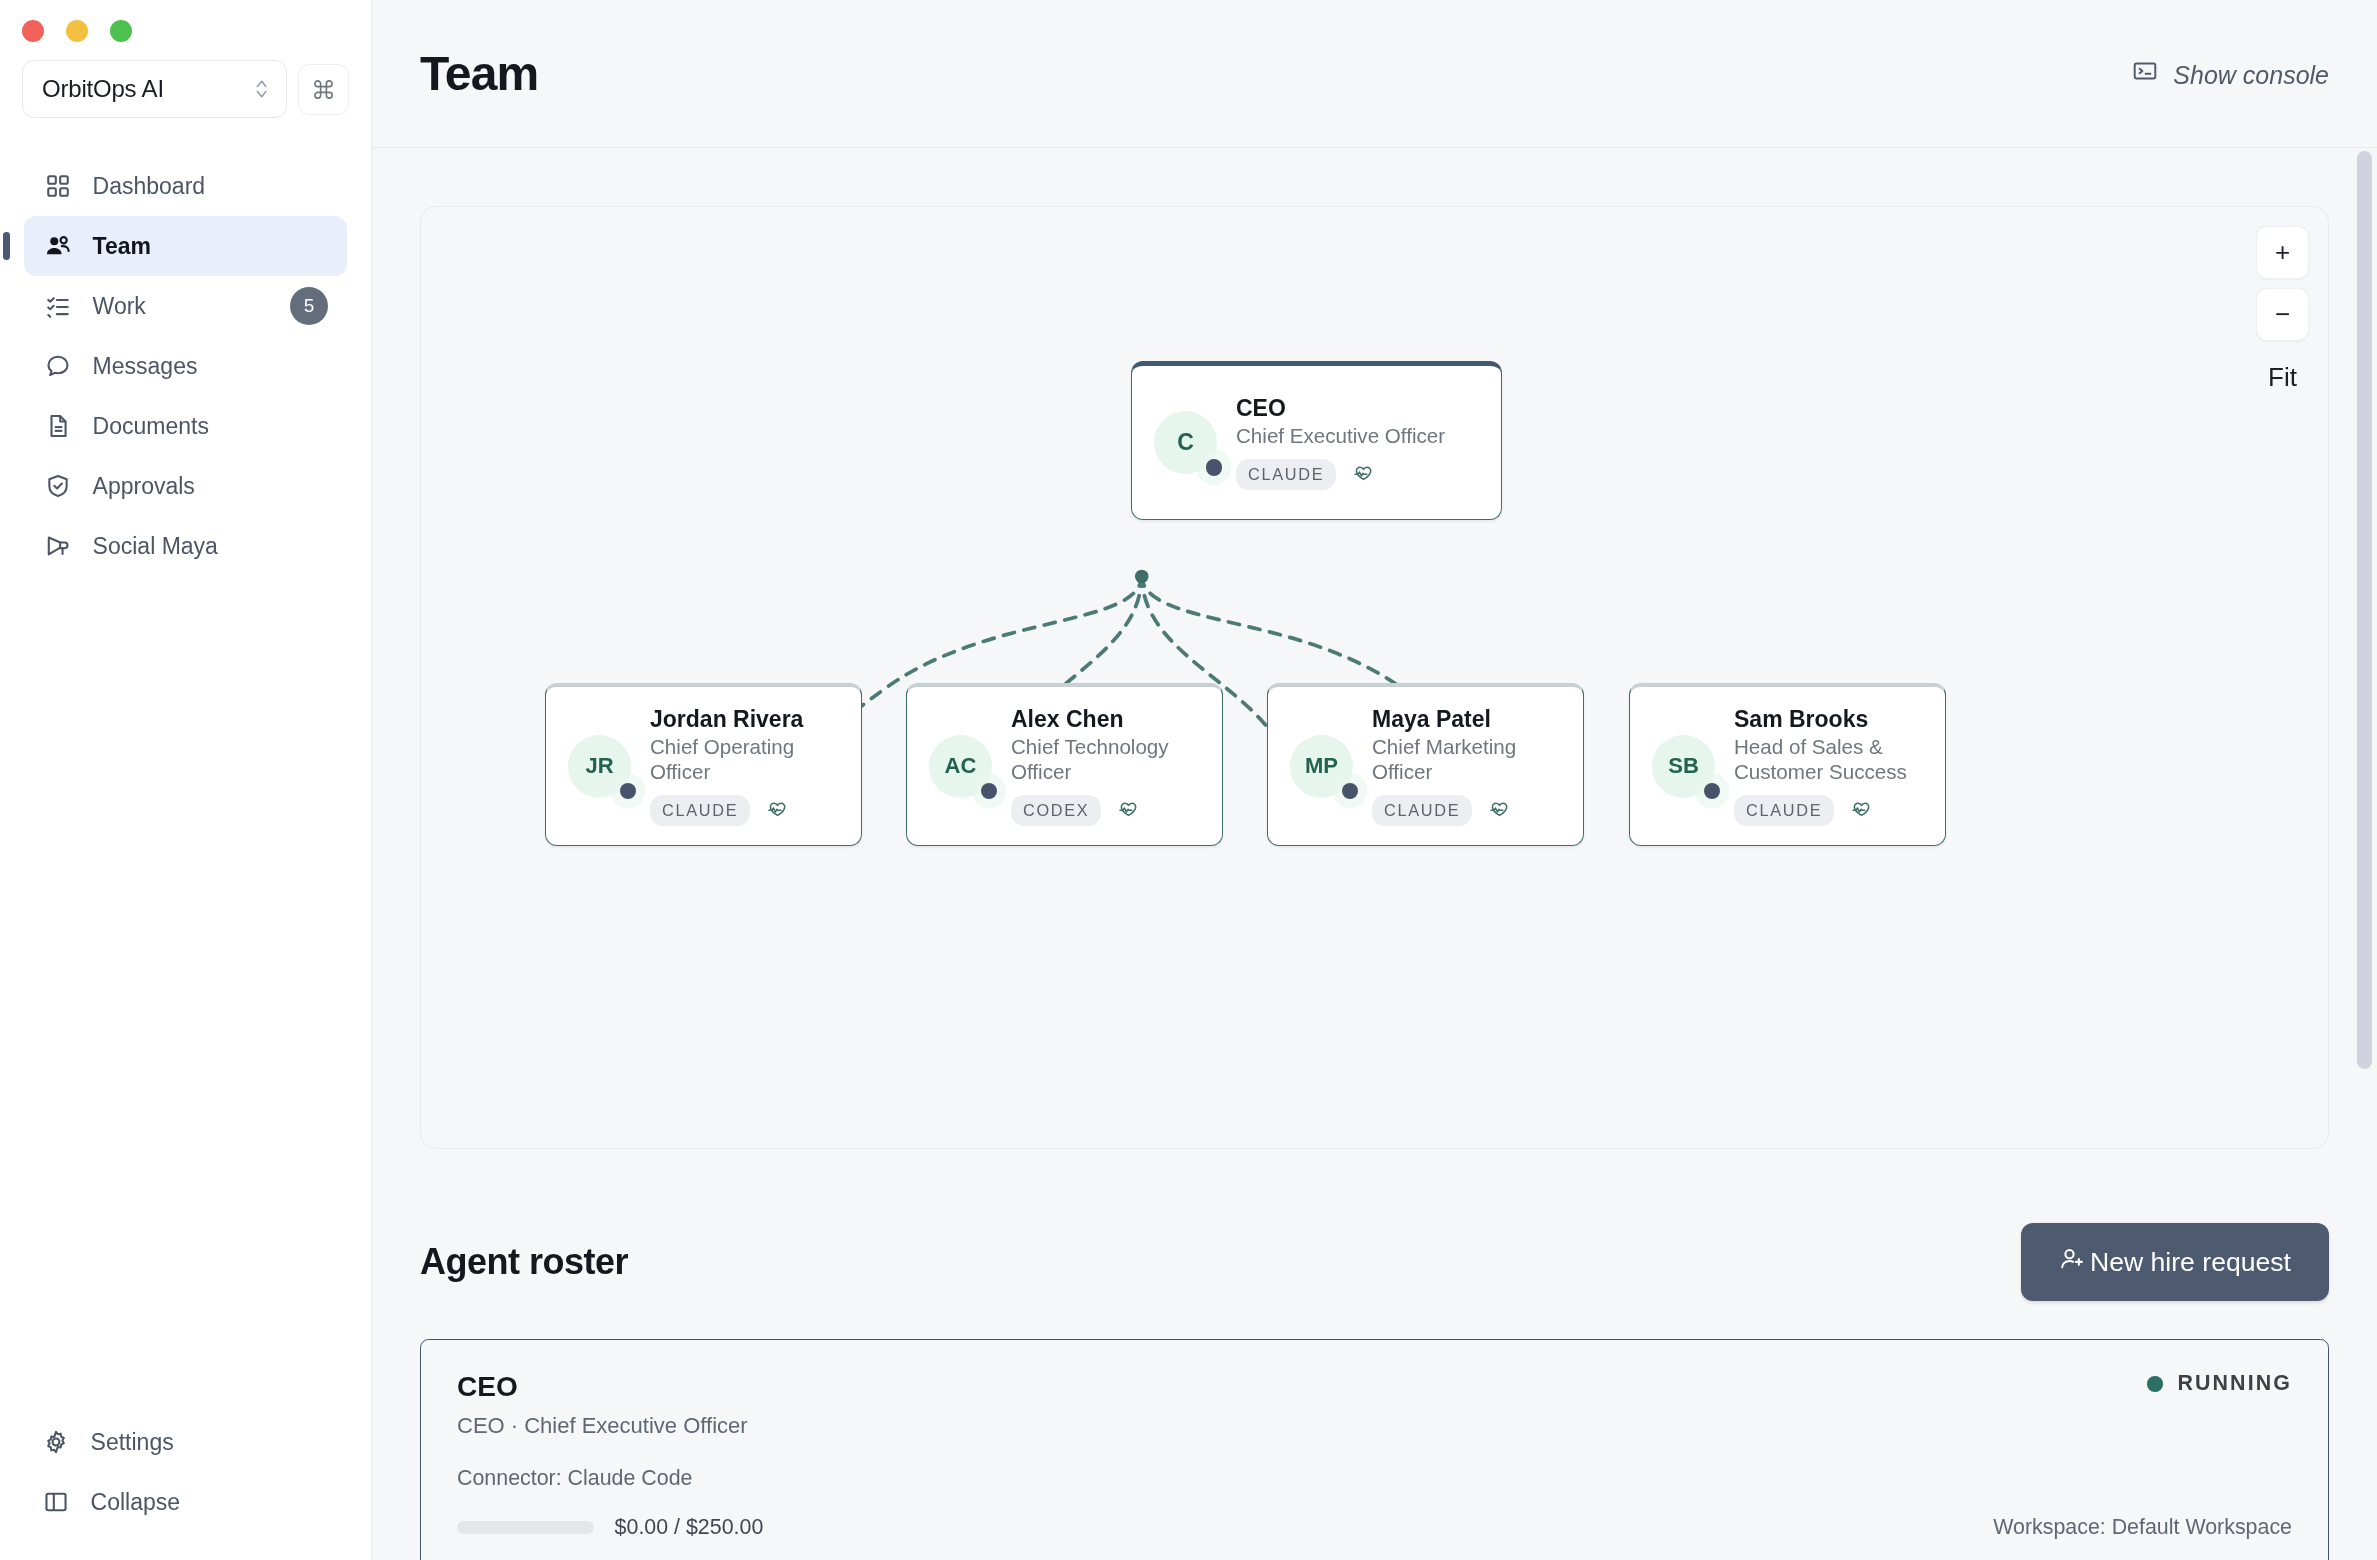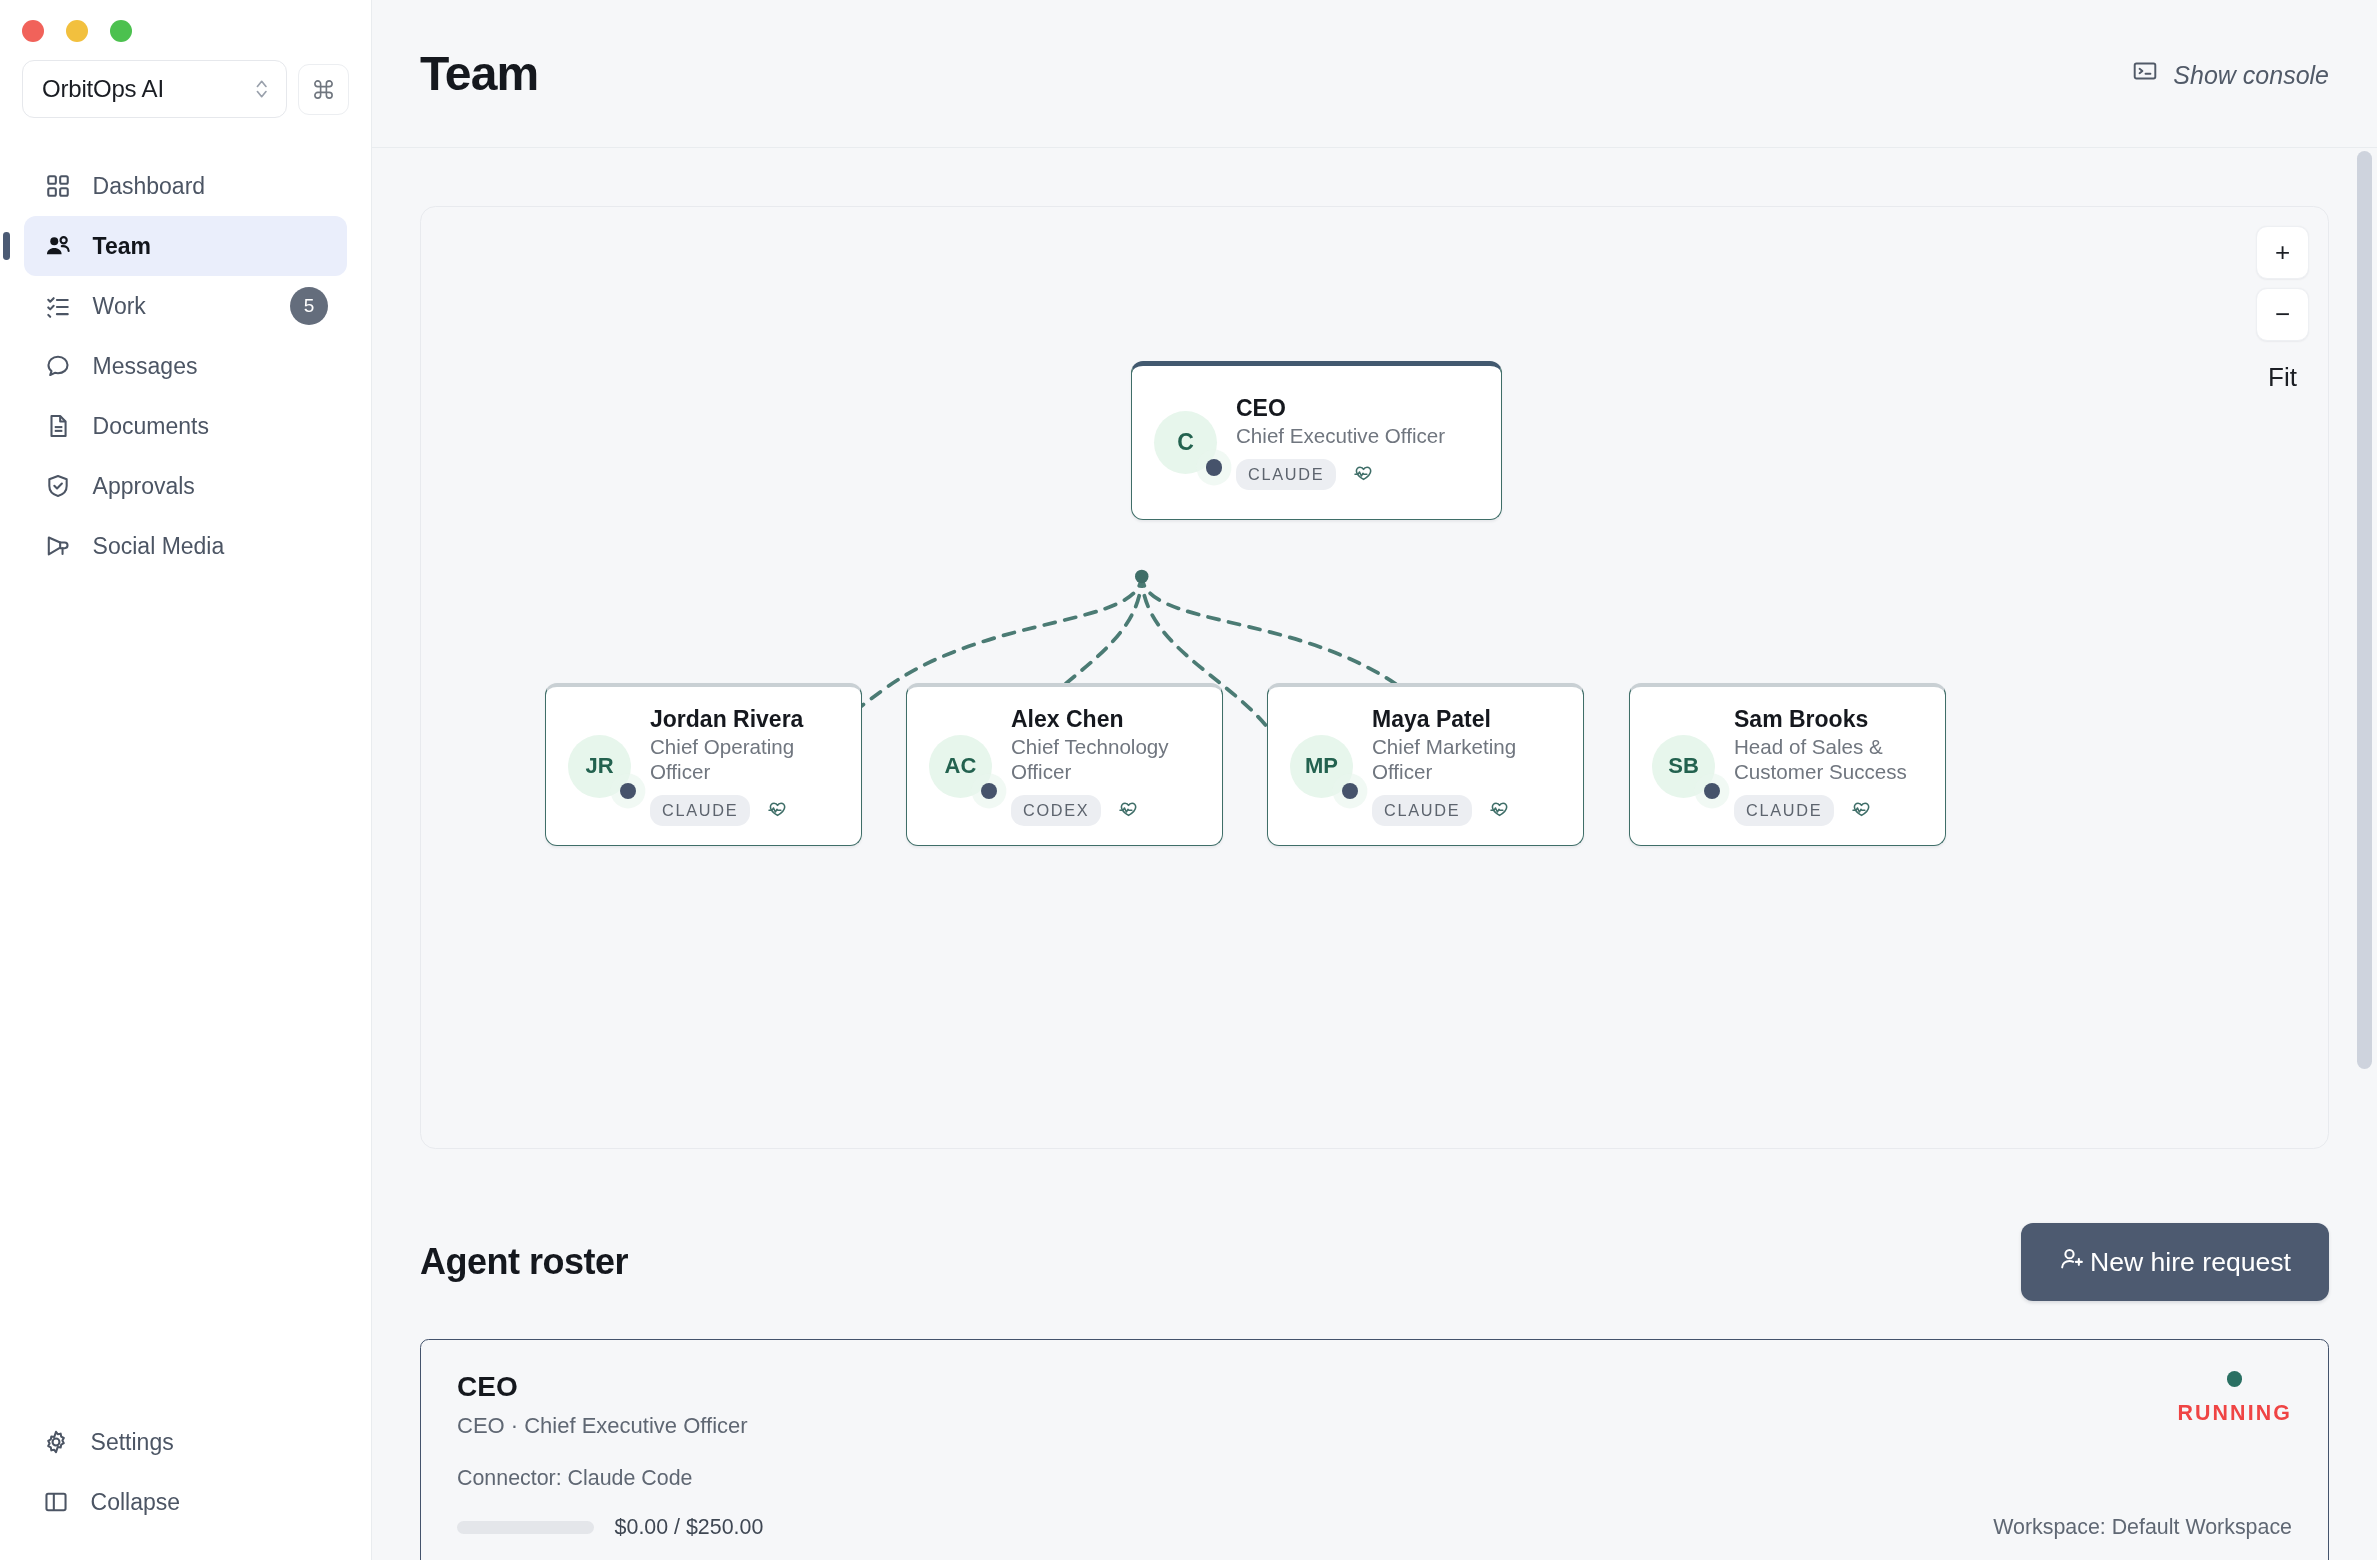--- a/index.html
+++ b/index.html
@@ -165,21 +165,21 @@
     display: flex; justify-content: space-between;
   }
   .rc-left { display: flex; flex-direction: column; }
   .rc-name { font-size: 28px; font-weight: bold; color: #15181e; }
   .rc-sub { font-size: 22px; color: #5f6773; margin-top: 9.4px; }
   .rc-conn { font-size: 21.4px; color: #5f6773; margin-top: 27.4px; }
   .rc-budget { display: flex; align-items: center; gap: 20.6px; margin-top: 24px; }
   .bar { width: 137px; height: 13px; border-radius: 6.9px; background: #e4e6ea; }
   .rc-amount { font-size: 21.4px; color: #3f4753; }
   .rc-right { display: flex; flex-direction: column; align-items: flex-end; justify-content: space-between; }
-  .rc-status { display: flex; align-items: center; gap: 14.6px; color: #ef4444; font-size: 21.4px; font-weight: bold; letter-spacing: 2.1px; flex-direction: column; }
+  .rc-status { display: flex; align-items: center; gap: 14.6px; color: #404040; font-size: 21.4px; font-weight: bold; letter-spacing: 2.1px; }
   .sdot { width: 15.4px; height: 15.4px; border-radius: 50%; background: #2a7063; }
   .rc-ws { font-size: 21.4px; color: #5f6773; }
 
   .scrollbar {
     position: absolute; right: 5.1px; top: 151px;
     width: 15.4px; height: 918px; border-radius: 7.7px;
     background: #ced3dd;
   }
 </style>
 </head>
@@ -285,21 +285,21 @@
       </div>
 
       <div class="nav-item">
         <span class="nav-ico">
           <svg width="26" height="26" viewBox="0 0 24 24" fill="none" stroke="currentColor" stroke-width="1.9" stroke-linecap="round" stroke-linejoin="round">
             <path d="M3.5 4.2v15.6L14 13.6V8.8z"></path>
               <path d="M14 8.8h4.2a2.6 2.6 0 0 1 0 5.2H14"></path>
             <path d="M16.2 14v5.4"></path>
           </svg>
         </span>
-        <span class="nav-label">Social Media</span>
+        <span class="nav-label">Social Maya</span>
       </div>
 
     </nav>
 
     <div class="nav-bottom">
       <div class="nav-item">
         <span class="nav-ico">
           <svg width="26" height="26" viewBox="0 0 24 24" fill="none" stroke="currentColor" stroke-width="1.9" stroke-linejoin="round">
             <circle cx="12" cy="12" r="3.2"></circle>
             <path d="M12 2.6l1.6 2.2 2.7-.5.5 2.7 2.4 1.3-1.3 2.4 1.3 2.4-2.4 1.3-.5 2.7-2.7-.5L12 21.4l-1.6-2.2-2.7.5-.5-2.7-2.4-1.3 1.3-2.4-1.3-2.4 2.4-1.3.5-2.7 2.7.5z"></path>

